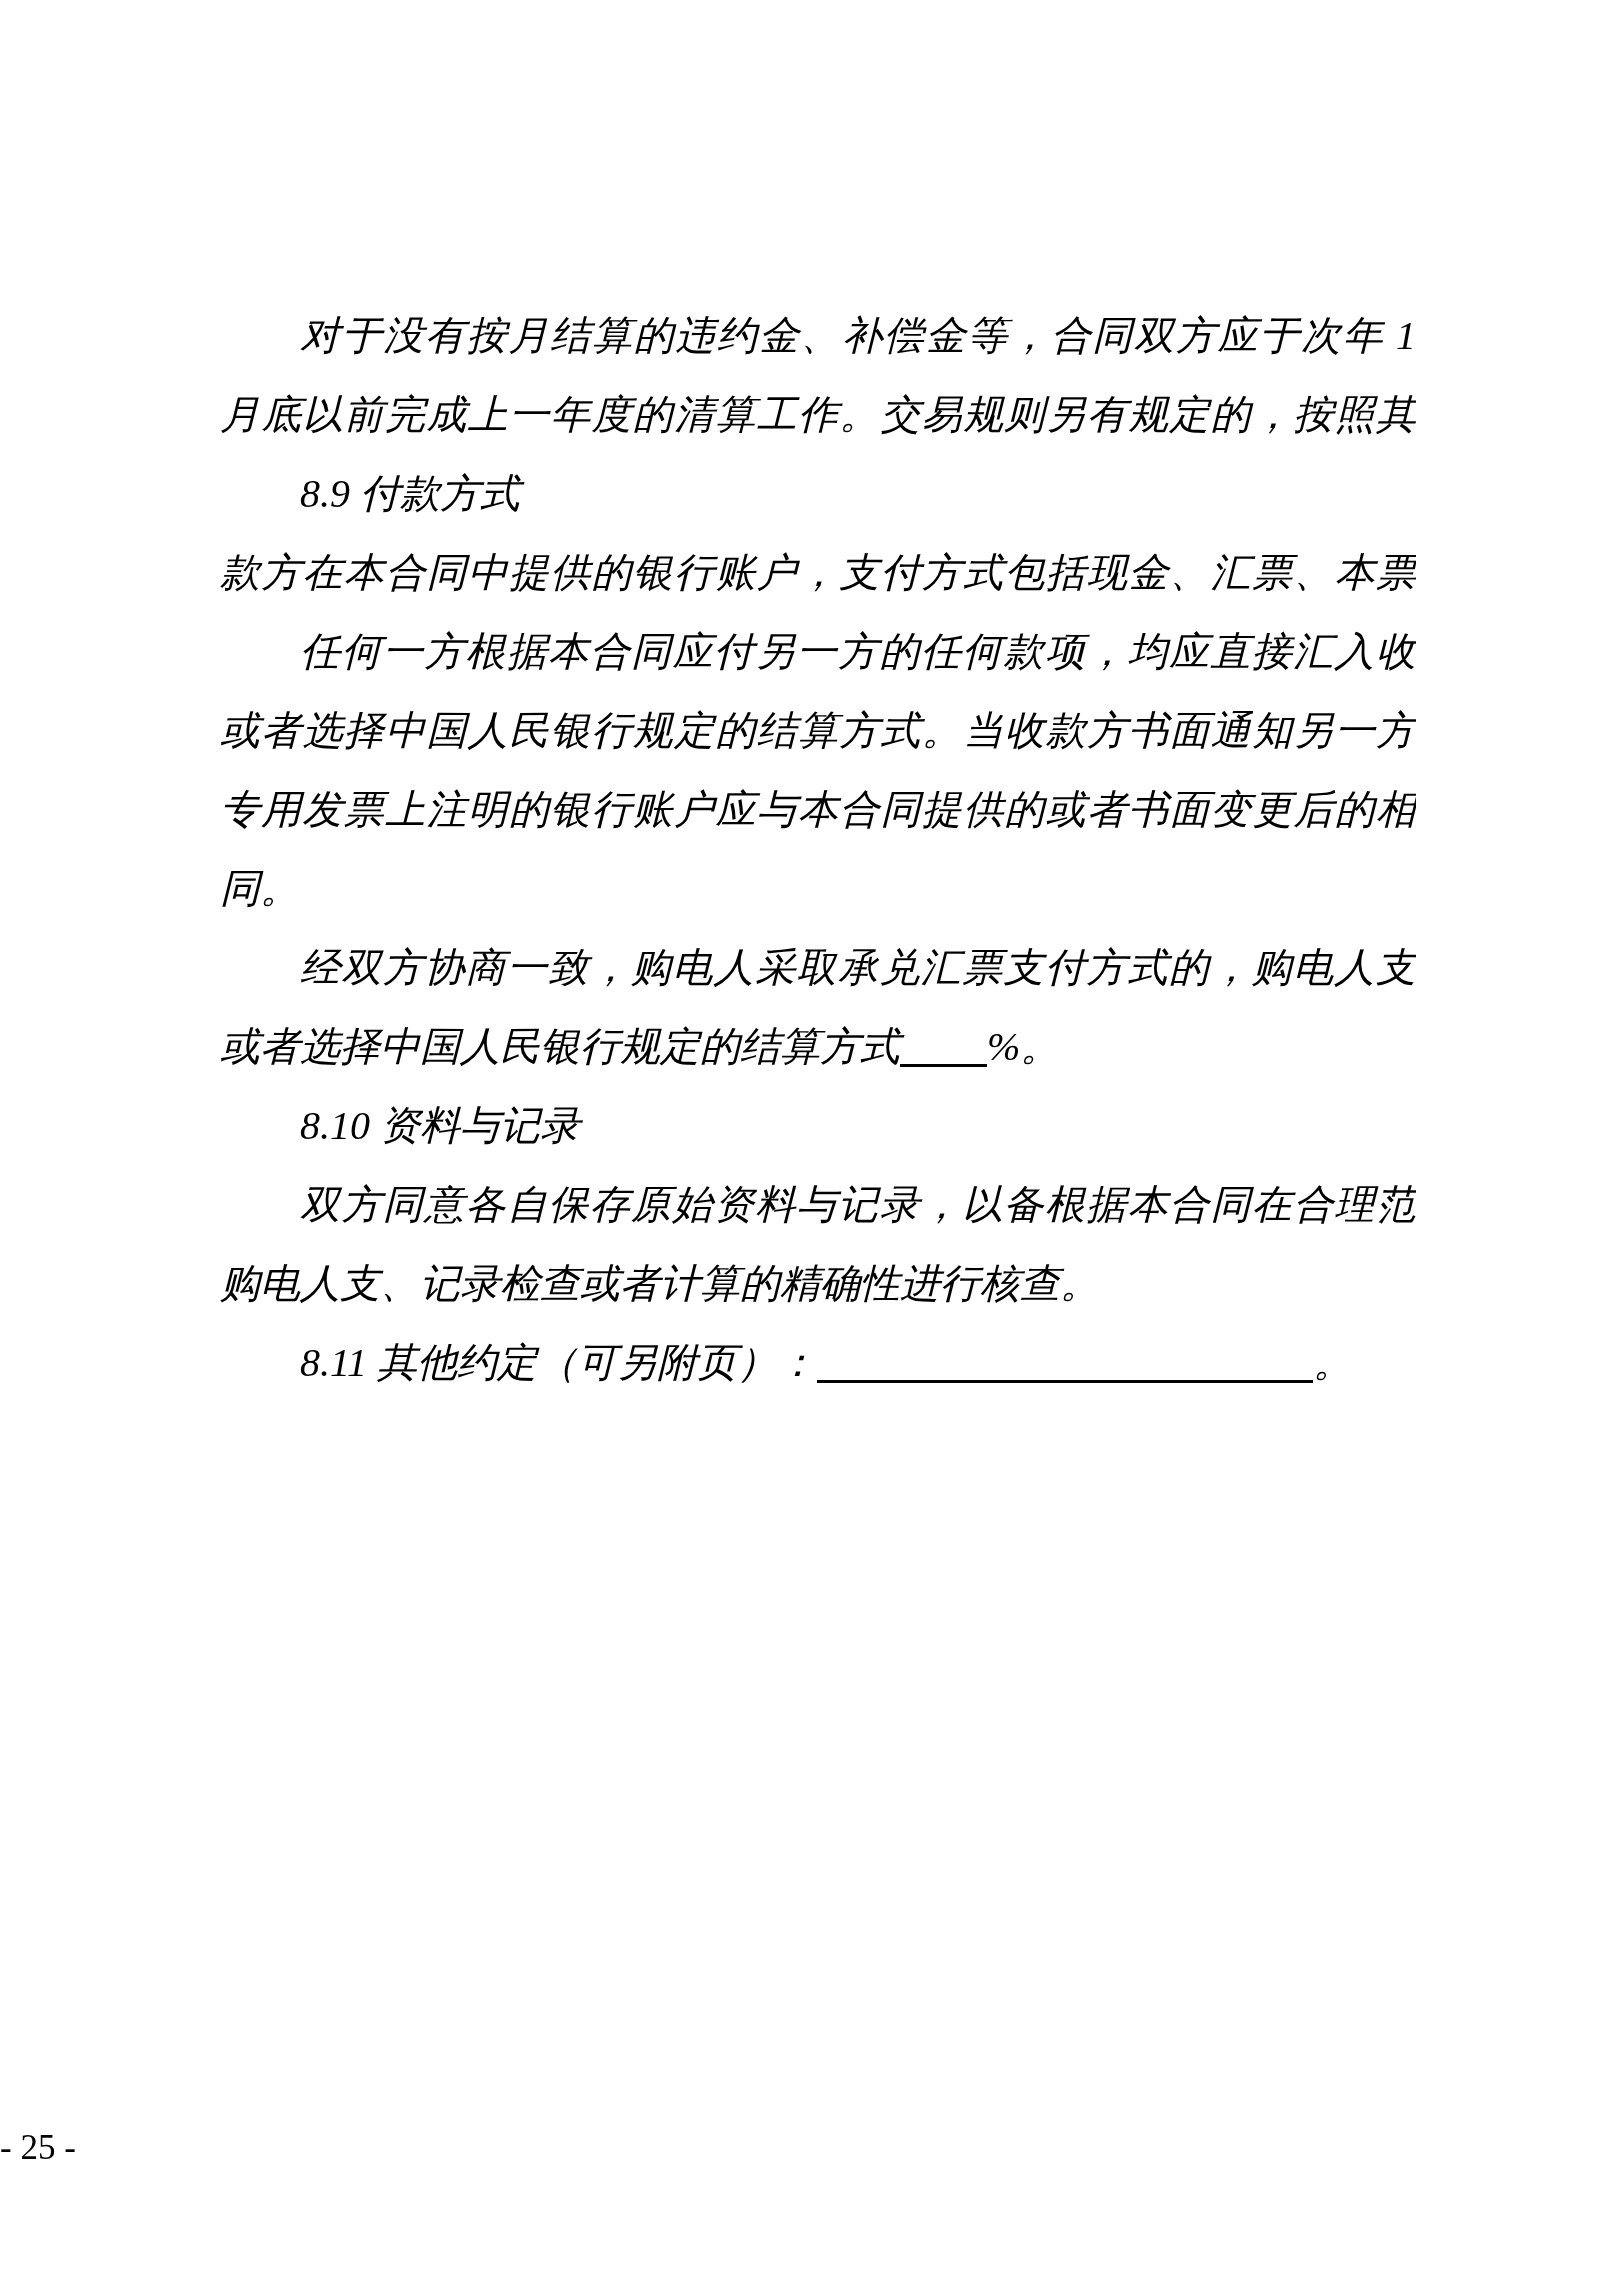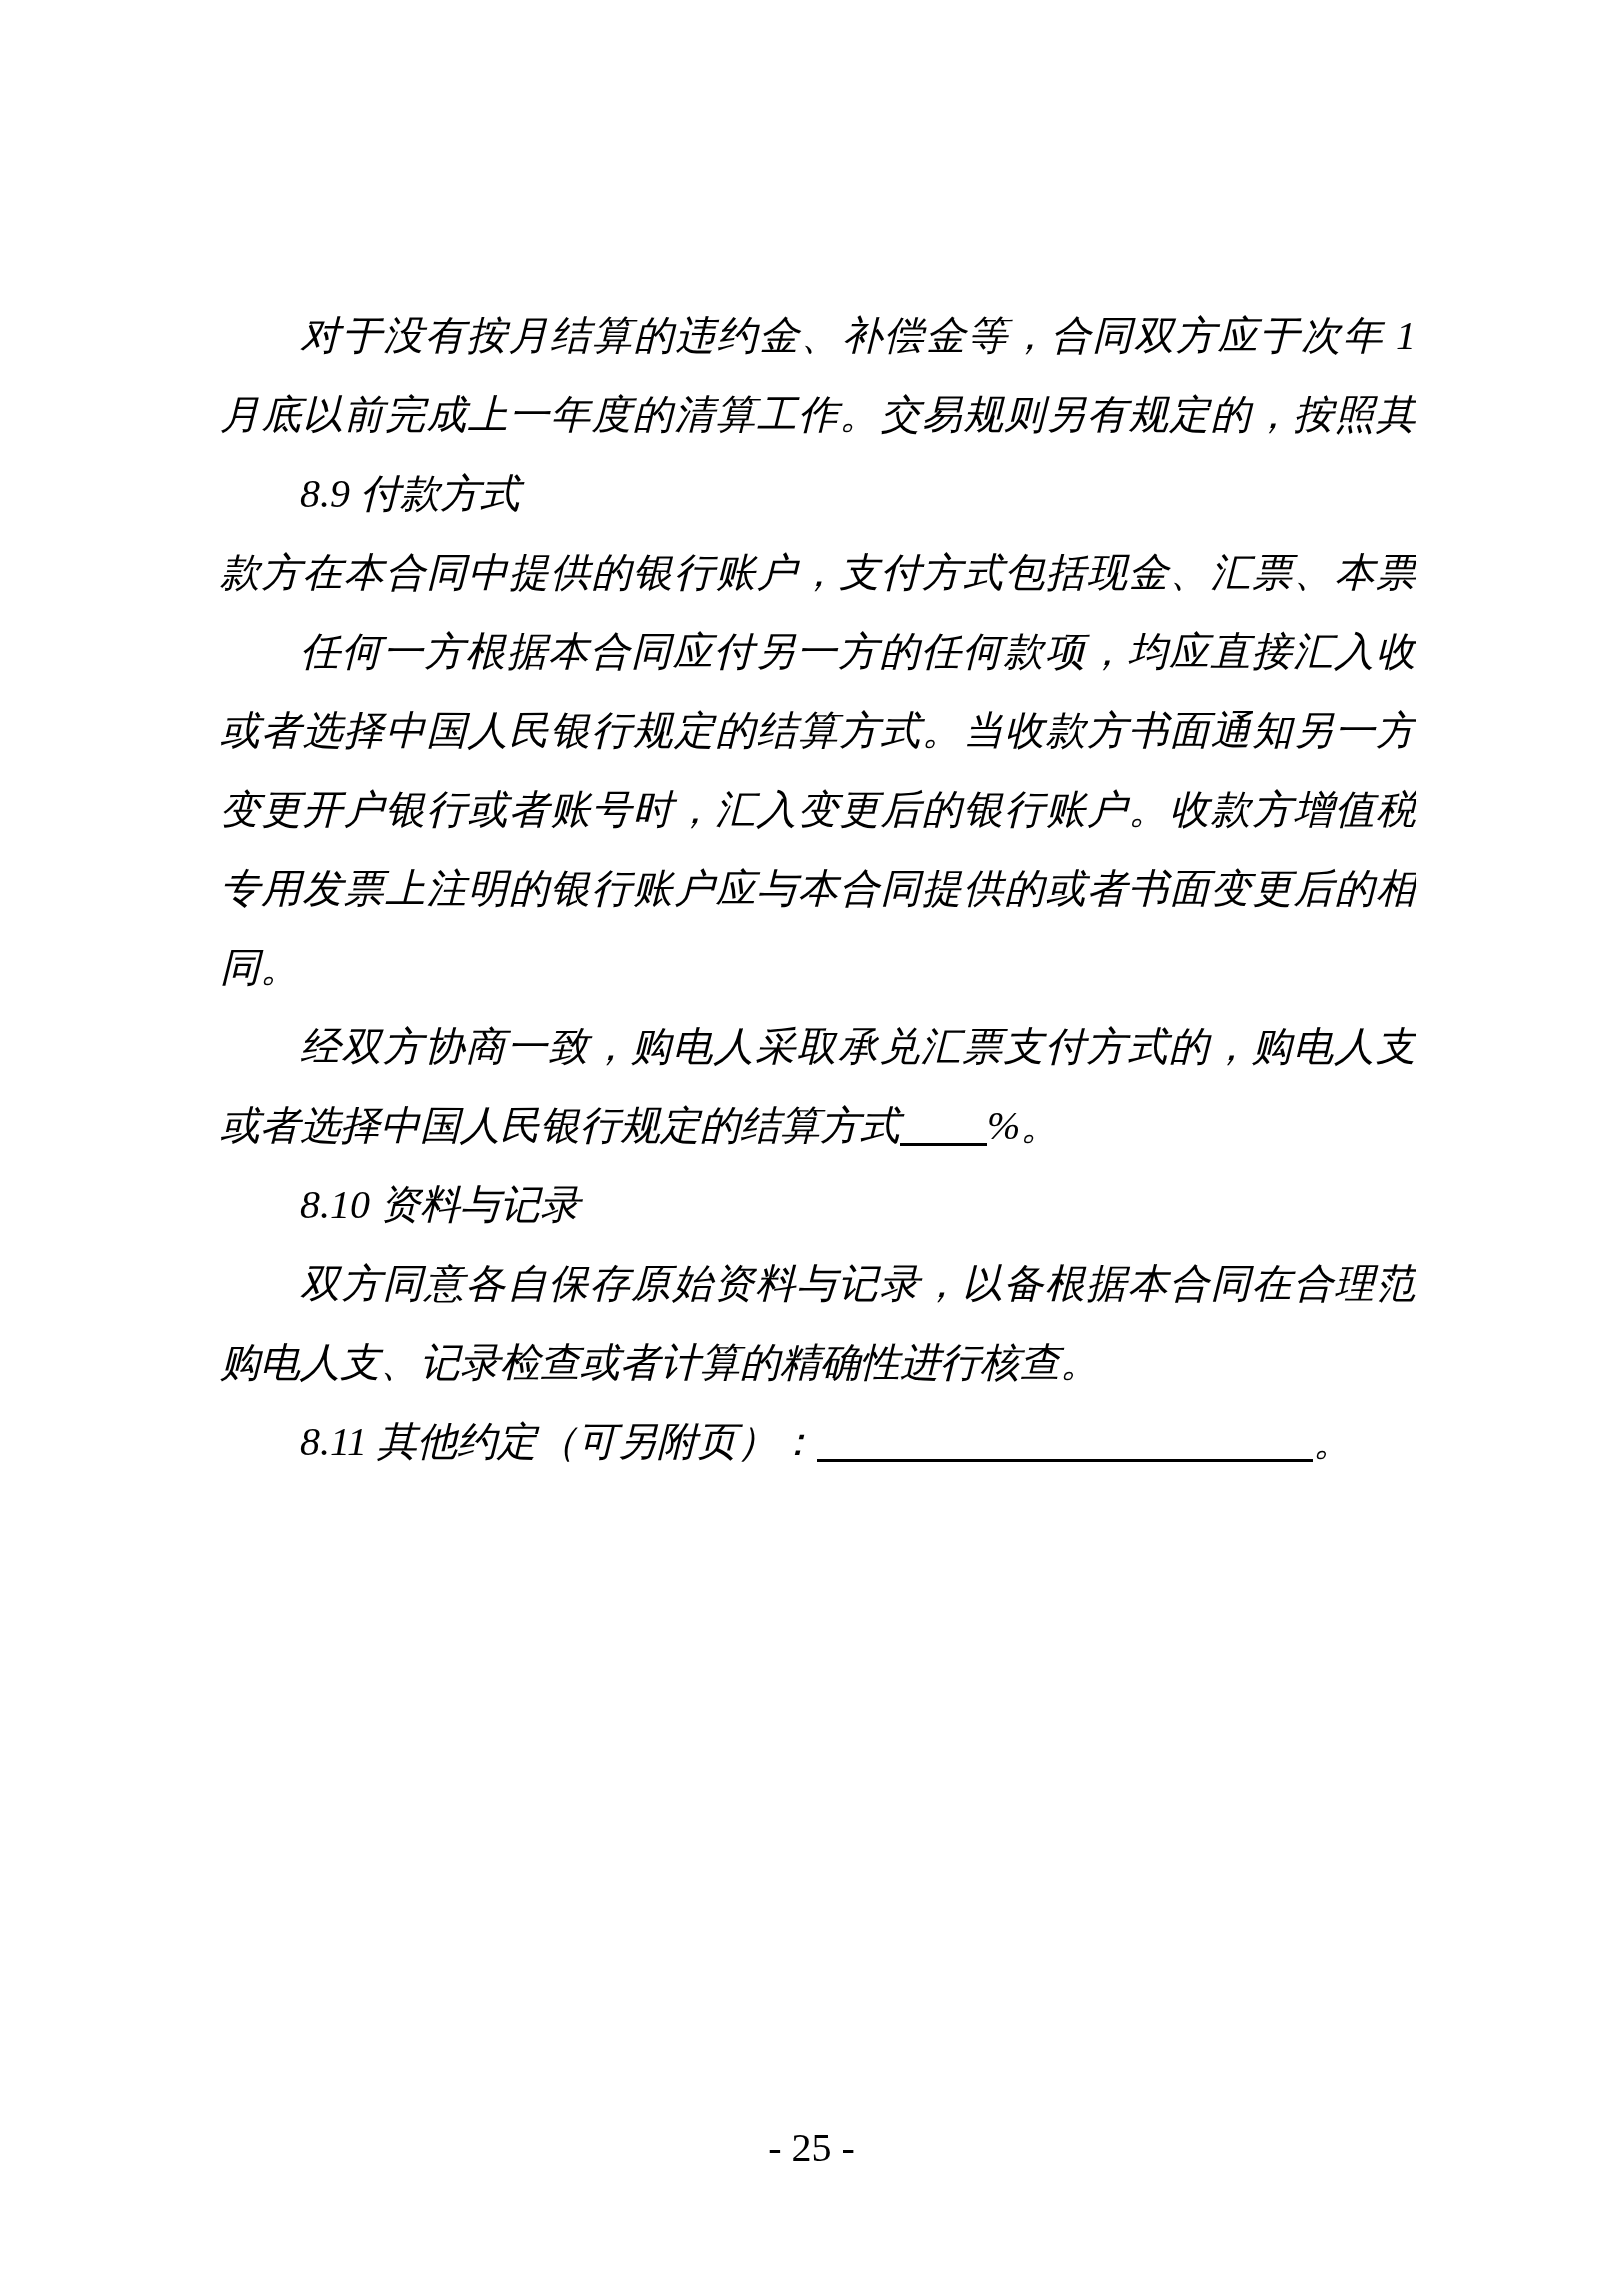--- a/index.html
+++ b/index.html
@@ -38,41 +38,39 @@
     vertical-align: -7.3px;
     height: 0.9px;
   }
   .blank-short { width: 87px; }
   .blank-long  { width: 496px; }
   .footer {
     position: absolute;
     left: 0;
     right: 0;
     top: 2127px;
-    text-align: center;
-    font-size: 40px;
+    font-size: 35px;
     line-height: 42px;
   }
 </style>
 </head>
 <body>
 
 <div class="page">
 
   <div class="doc">
 
     <div class="l ind just">对于没有按月结算的违约金、补偿金等，合同双方应于次年 1</div>
     <div class="l just">月底以前完成上一年度的清算工作。交易规则另有规定的，按照其</div>
 
     <div class="l ind">8.9 付款方式</div>
 
     <div class="l just">款方在本合同中提供的银行账户，支付方式包括现金、汇票、本票</div>
     <div class="l ind just">任何一方根据本合同应付另一方的任何款项，均应直接汇入收</div>
     <div class="l just">或者选择中国人民银行规定的结算方式。当收款方书面通知另一方</div>
-    <div class="l just">变更开户银行或者账号时，汇入变更后的银行账户。收款方增值税</div>
     <div class="l just">专用发票上注明的银行账户应与本合同提供的或者书面变更后的相</div>
     <div class="l">同。</div>
 
     <div class="l ind just">经双方协商一致，购电人采取承兑汇票支付方式的，购电人支</div>
 
     <div class="l">
       <span>或者选择中国人民银行规定的结算方式</span><span class="blank blank-short"></span><span>%。</span>
     </div>
 
     <div class="l ind">8.10 资料与记录</div>

